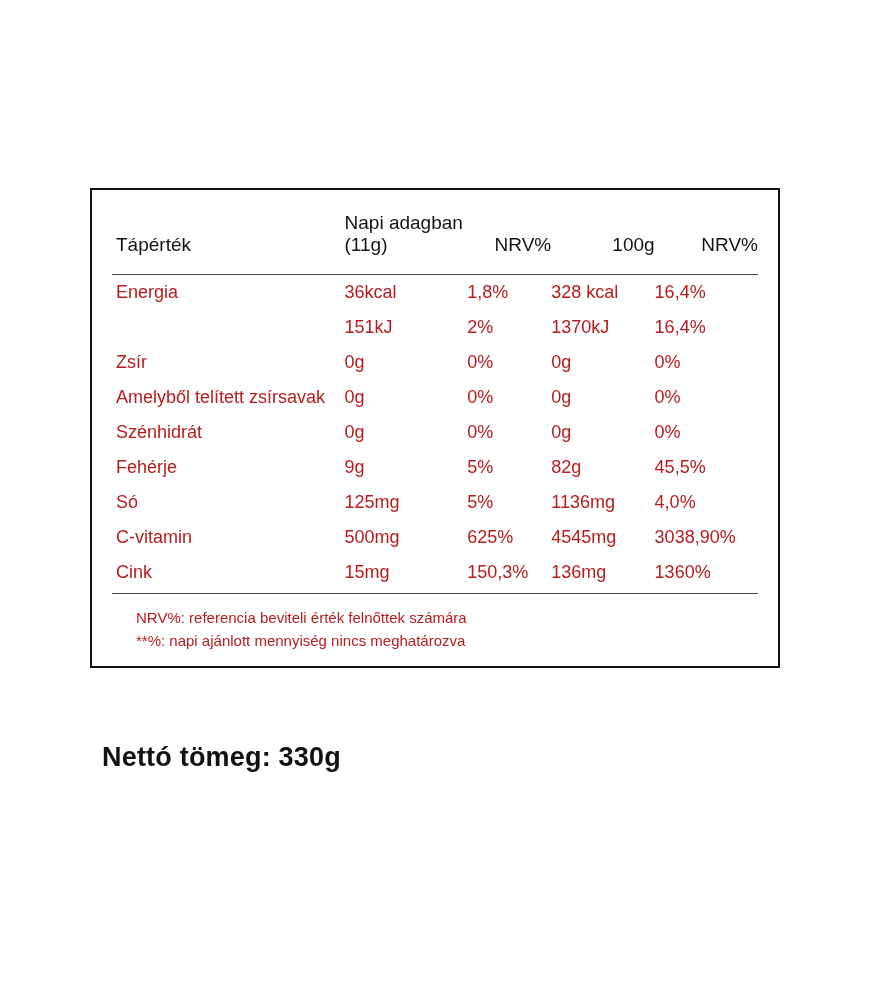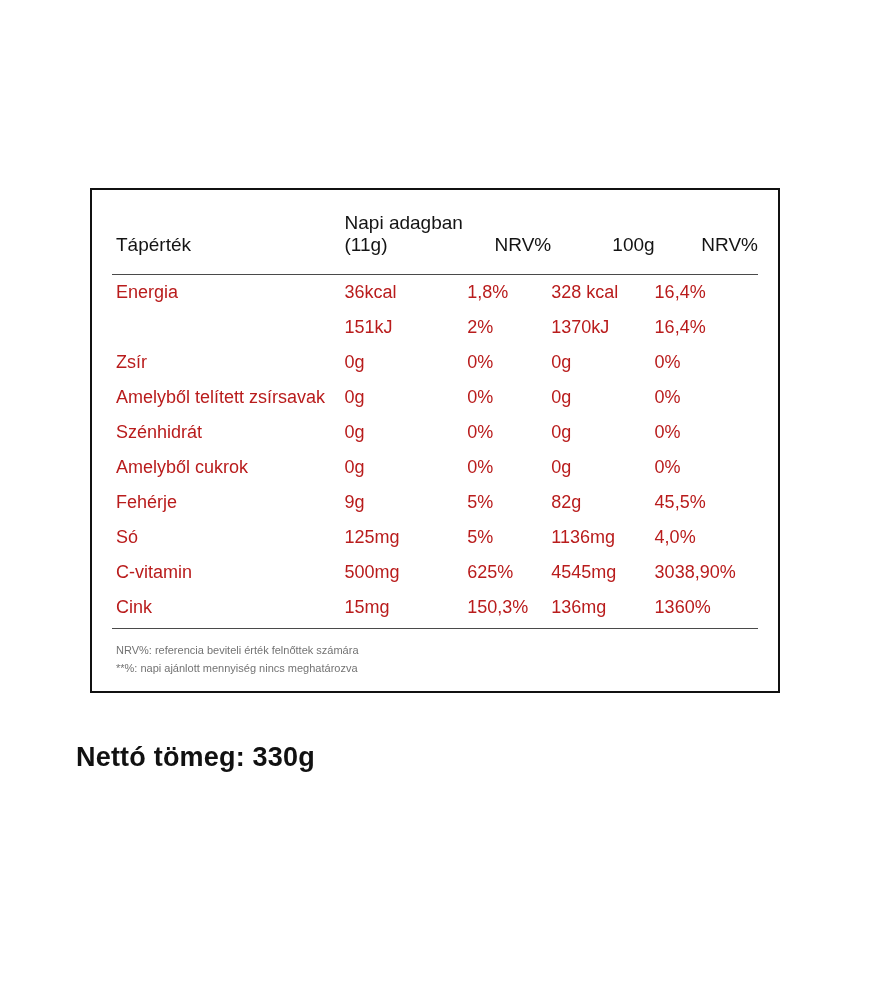--- a/index.html
+++ b/index.html
@@ -70,27 +70,28 @@
   }
   table.nutri tbody tr.last td {
     border-bottom: 1.5px solid #4a4a4a;
     padding-bottom: 10px;
   }
   .notes {
     margin-top: 12px;
     padding-left: 4px;
   }
   .notes div {
-    font-size: 11px;
-    color: #737373;
+    font-size: 15px;
+    color: #b91c1c;
     padding: 3px 0;
+    margin-left: 20px;
   }
   .netweight {
     position: absolute;
-    left: 76px;
+    left: 102px;
     top: 742px;
     font-size: 27px;
     font-weight: bold;
     color: #111111;
     letter-spacing: 0.2px;
   }
 </style>
 </head>
 <body>
 
@@ -144,27 +145,20 @@
           <td class="num">0%</td>
         </tr>
         <tr>
           <td class="label">Szénhidrát</td>
           <td class="num">0g</td>
           <td class="num">0%</td>
           <td class="num">0g</td>
           <td class="num">0%</td>
         </tr>
         <tr>
-          <td class="label">Amelyből cukrok</td>
-          <td class="num">0g</td>
-          <td class="num">0%</td>
-          <td class="num">0g</td>
-          <td class="num">0%</td>
-        </tr>
-        <tr>
           <td class="label">Fehérje</td>
           <td class="num">9g</td>
           <td class="num">5%</td>
           <td class="num">82g</td>
           <td class="num">45,5%</td>
         </tr>
         <tr>
           <td class="label">Só</td>
           <td class="num">125mg</td>
           <td class="num">5%</td>

